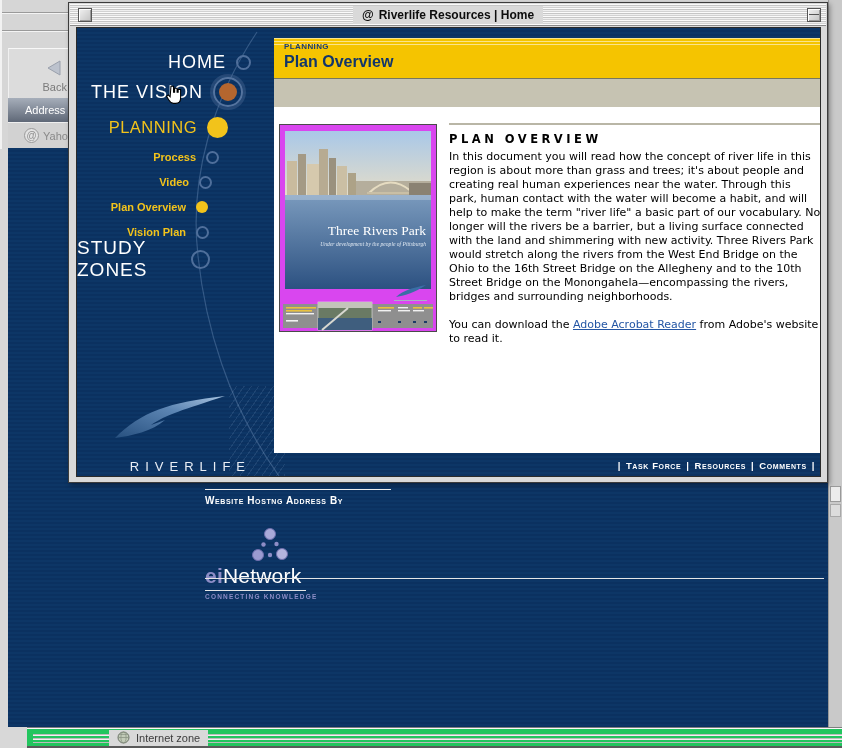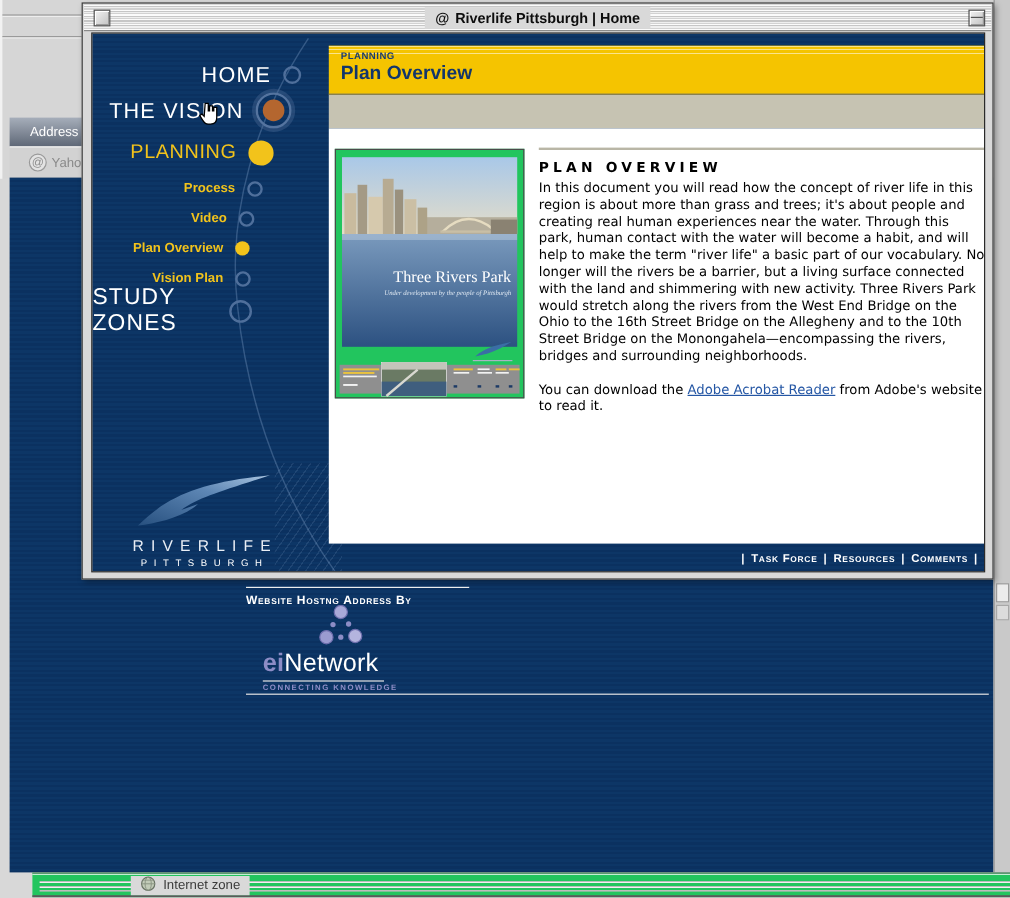--- a/index.html
+++ b/index.html
@@ -23,21 +23,21 @@
             border-top:1px solid #efefef;overflow:hidden;}
   .at-badge{position:absolute;left:16px;top:5px;width:15px;height:15px;border:1px solid #9a9a9a;
             border-radius:50%;color:#8f8f8f;font-size:10px;line-height:13px;text-align:center;background:#e3e3e3;}
   #fav-band .lbl{position:absolute;left:35px;top:7px;font-size:11px;color:#8a8a8a;}
 
   #bg-page{position:absolute;left:8px;top:148px;width:820px;height:579px;
            background:repeating-linear-gradient(180deg,#0d3666 0 2px,#0b3160 2px 4px);}
   .hosting-rule{position:absolute;left:197px;top:341px;width:186px;height:1px;background:#f0f0f0;}
   .hosting-label{position:absolute;left:197px;top:347px;font-size:10px;font-weight:bold;color:#fff;
                  font-variant:small-caps;letter-spacing:.6px;}
-  .einet{position:absolute;left:197px;top:356px;width:160px;margin-left:14px;}
+  .einet{position:absolute;left:197px;top:380px;width:160px;}
   .einet .dots{margin-left:44px;}
   .einet .wordmark{font-size:21px;letter-spacing:.2px;margin-top:-2px;}
   .einet .wordmark .ei{color:#8d8dc6;font-weight:bold;}
   .einet .wordmark .nw{color:#fff;}
   .einet .ul{width:101px;height:1px;background:#e6e6e6;margin-top:2px;}
   .einet .tagline{font-size:6.5px;font-weight:bold;color:#8d8dc6;letter-spacing:1.2px;margin-top:2px;}
   .copy-rule{position:absolute;left:197px;top:430px;width:619px;height:1px;background:#e4e4e4;}
   .copyright{position:absolute;left:200px;top:433px;font-size:11px;color:#e9e9e9;letter-spacing:.5px;}
 
   #bg-scrollbar{position:absolute;right:0;top:0;width:14px;height:727px;background:#c9c9c9;
@@ -94,52 +94,60 @@
   #nav-studyzones{top:221px;width:133px;height:20px;font-size:19px;}
   #nav-studyzones .circ{width:19px;height:19px;}
 
   #arc-svg{position:absolute;left:0;top:0;pointer-events:none;}
   #hatch{position:absolute;left:152px;top:358px;width:56px;height:90px;opacity:.5;
          background:repeating-linear-gradient(125deg,rgba(160,190,225,.25) 0 1px,transparent 1px 6px);}
   #cursor{position:absolute;left:88px;top:57px;width:19px;height:20px;z-index:60;}
 
   
   #rl-logo{position:absolute;left:8px;top:366px;width:166px;text-align:center;}
-  #rl-logo .name{font-size:13px;letter-spacing:6px;color:#e9eef5;margin-top:2px;padding-left:6px;}
+  #rl-logo .name{font-size:13px;letter-spacing:6px;color:#e9eef5;margin-top:15px;padding-left:6px;text-align:right;}
   #rl-logo .city{font-size:8px;letter-spacing:5.5px;color:#fff;margin-top:3px;padding-left:5px;}
 
   
   #panel{position:absolute;left:197px;top:10px;width:548px;}
   .band-yellow{position:relative;height:41px;background:#f5c400;border-bottom:1px solid #77775f;}
   .band-yellow::before{content:"";position:absolute;left:0;right:0;top:0;height:8px;
       background:repeating-linear-gradient(180deg,rgba(255,255,255,.55) 0 1px,transparent 1px 3px);}
   .crumb{position:absolute;left:10px;top:4px;font-size:8px;font-weight:bold;color:#1b3c70;letter-spacing:.4px;}
   .ptitle{position:absolute;left:10px;top:15px;font-size:16px;font-weight:bold;color:#12366b;}
   .band-beige{height:28px;background:#c6c3b2;}
   .band-white{position:relative;height:346px;background:#fff;}
 
-  .poster{position:absolute;left:5px;top:17px;width:158px;height:208px;border:1px solid #4a4a4a;background:#22c55e;}
+  .poster{position:absolute;left:5px;top:17px;width:158px;height:208px;border:1px solid #4a4a4a;background:#d946ef;}
   .article{position:absolute;left:175px;top:16px;width:372px;}
   .article .rule{height:2px;background:#b9b6a6;margin-bottom:7px;}
   .article h3{margin:0 0 4px;font-family:"DejaVu Sans",sans-serif;font-size:11.5px;letter-spacing:3.5px;color:#000;}
   .article p{margin:0 0 14px;font-family:"DejaVu Sans",sans-serif;font-size:11px;line-height:14px;color:#000;}
   .article a{color:#2456a4;text-decoration:underline;cursor:pointer;}
 
   .footer-links{position:absolute;left:197px;top:432px;width:546px;text-align:right;
       font-size:9.5px;font-weight:bold;color:#fff;font-variant:small-caps;letter-spacing:.6px;}
   .footer-links .sep{margin:0 5px;}
 </style>
 </head>
 <body>
 
 <div class="screen">
 
   <div id="bg-toolbar">
     <div class="tb-line" style="top:12px"></div>
     <div class="tb-line" style="top:30px"></div>
+    <div id="back-btn">
+      <span class="arrow">
+        <svg width="18" height="18" viewBox="0 0 18 18">
+            <polygon points="15,2 3,9 15,16" fill="#bcc2cd" stroke="#9aa0ac" stroke-width="1"></polygon>
+          </svg>
+      </span>
+      <span class="lbl">Back</span>
+    </div>
     <div id="address-band">
       <span>Address :</span>
     </div>
     <div id="fav-band">
       <span class="at-badge">@</span>
       <span class="lbl">Yahoo</span>
     </div>
   </div>
 
   <div id="bg-page">
@@ -182,21 +190,21 @@
         </svg>
       </span>
       <span>Internet zone</span>
     </div>
   </div>
 
   <div id="win">
     <div id="titlebar">
       <span class="title-pill">
         <span>@</span>
-        <span>Riverlife Pittsburgh | Home</span>
+        <span>Riverlife Resources | Home</span>
       </span>
       <span class="mac-box" id="close-box"></span>
       <span class="mac-box" id="shade-box"></span>
     </div>
 
     <div id="content">
 
       <svg id="arc-svg" width="210" height="450" viewBox="0 0 210 450">
         <path d="M 180,4 C 136,70 112,150 121,228 C 128,295 150,375 202,448" fill="none" stroke="rgba(130,160,200,0.35)" stroke-width="1.2"></path>
       </svg>

